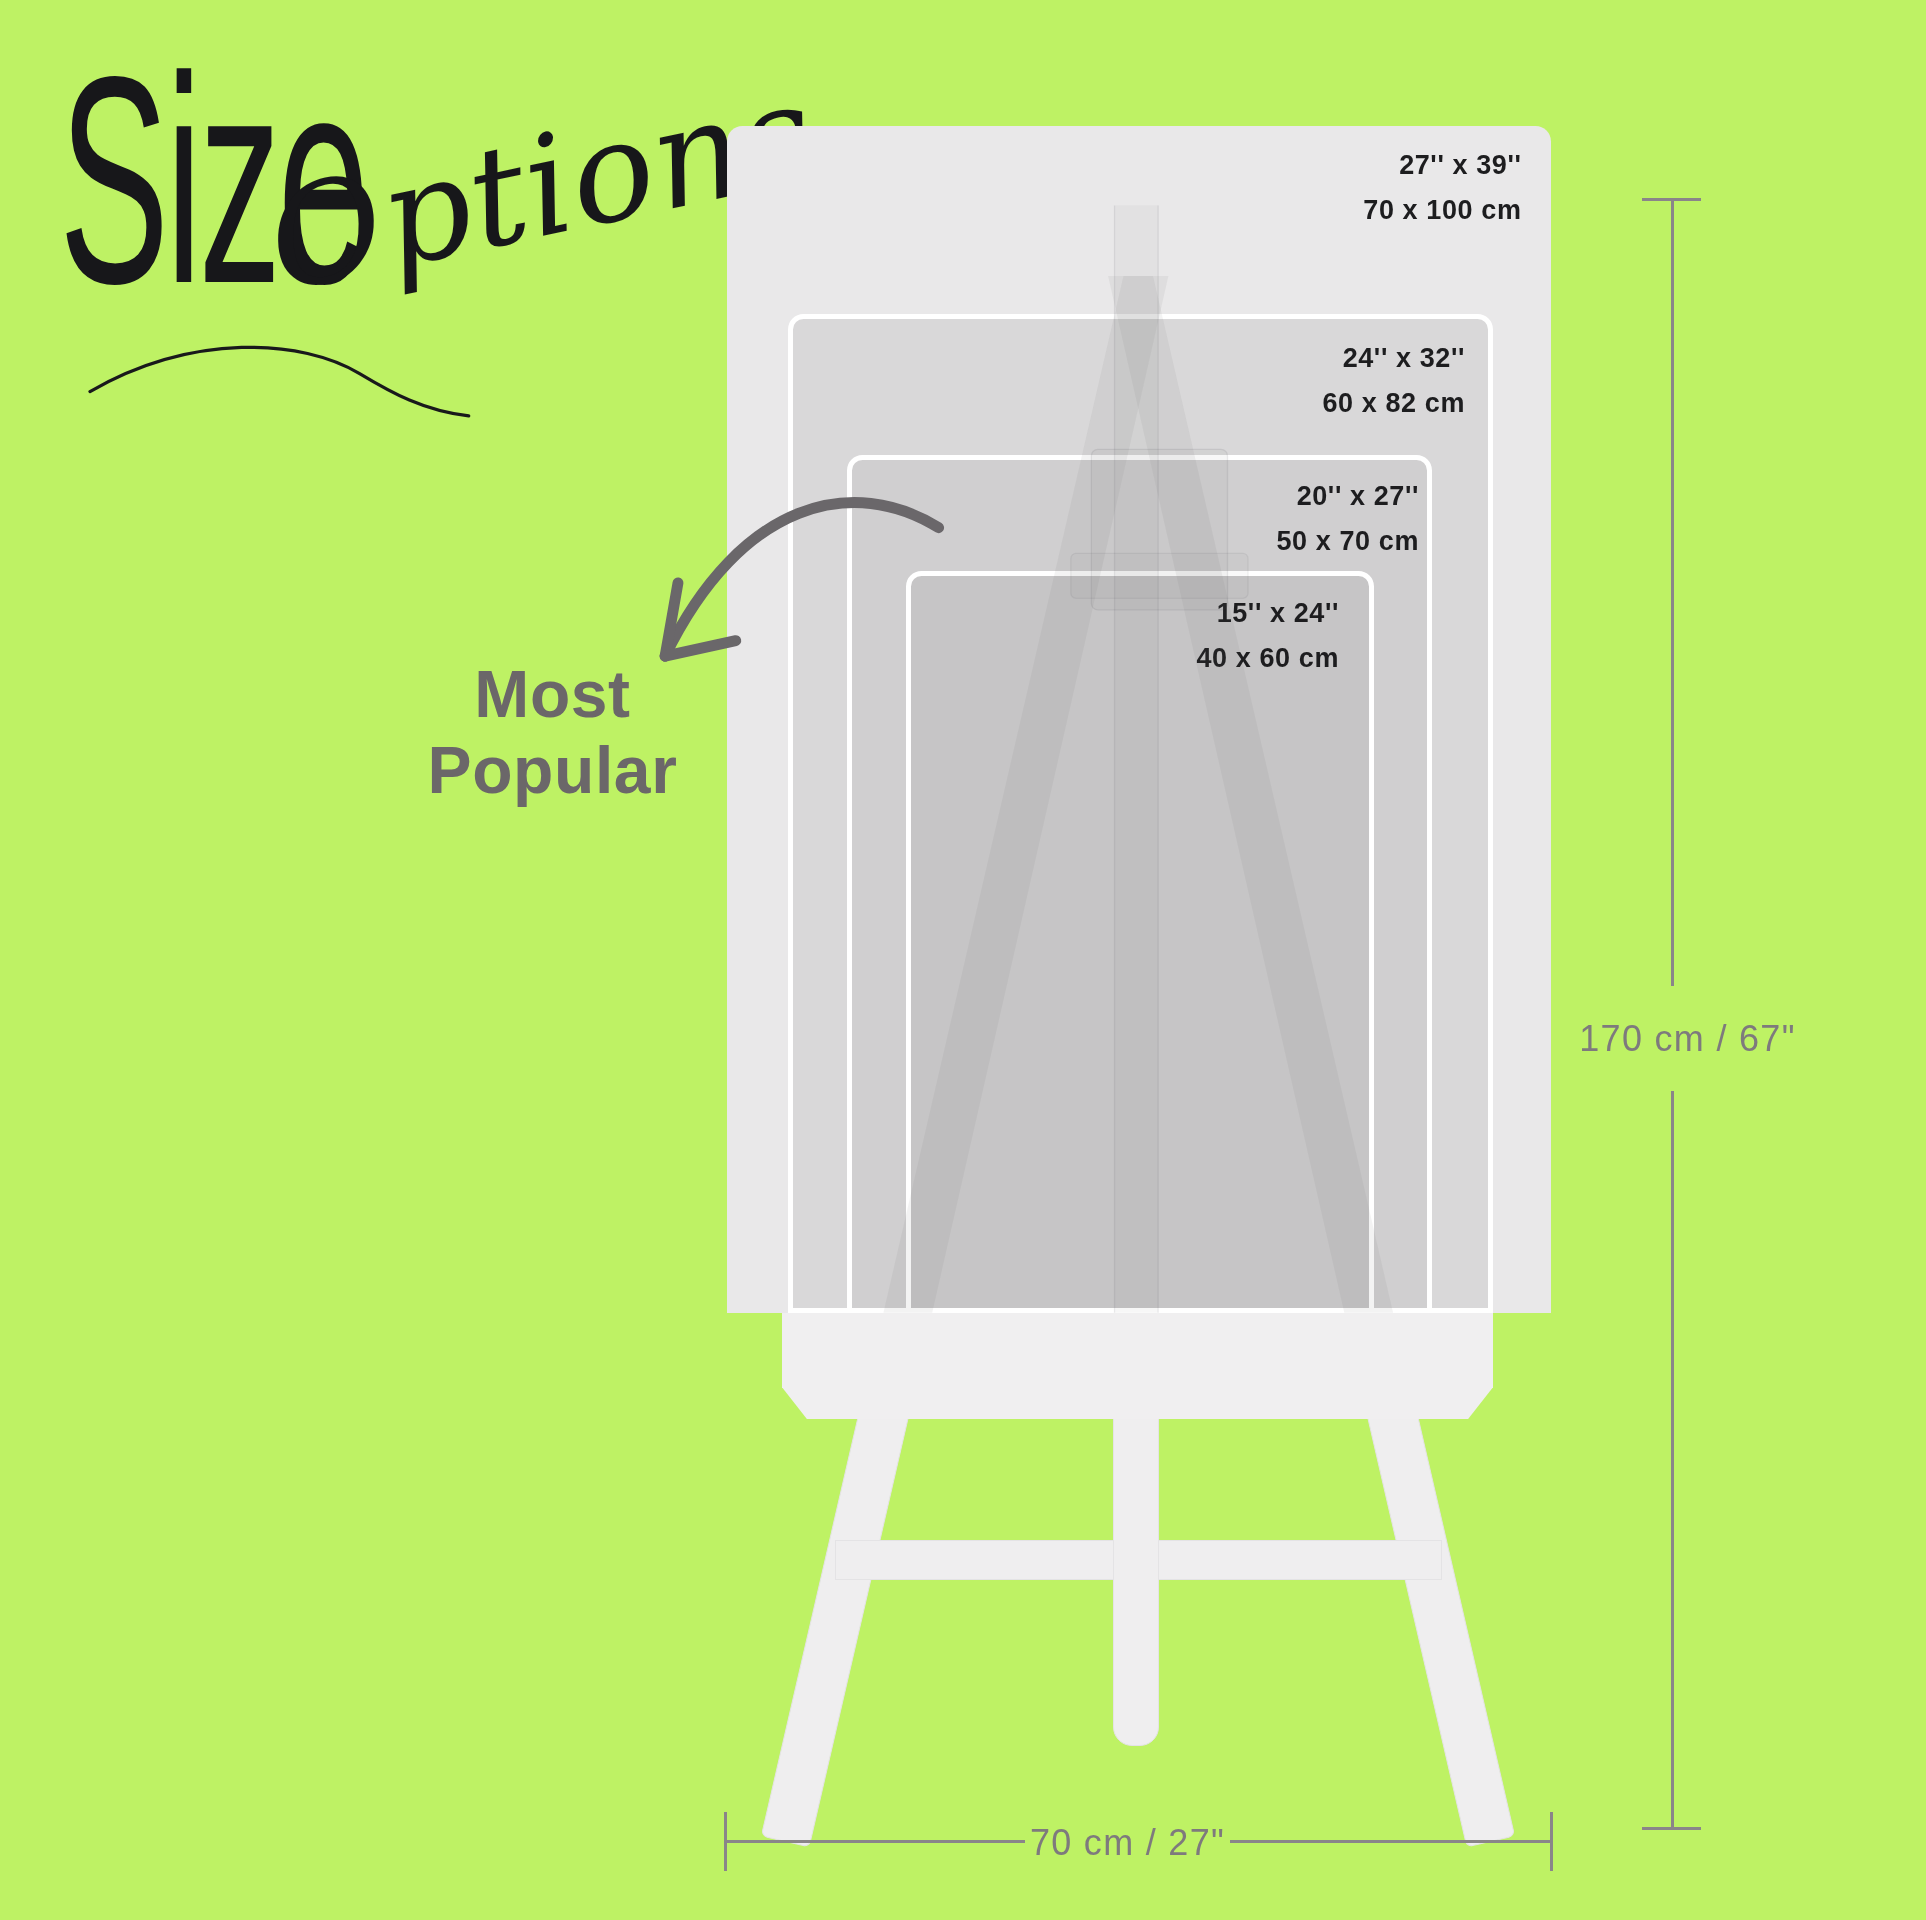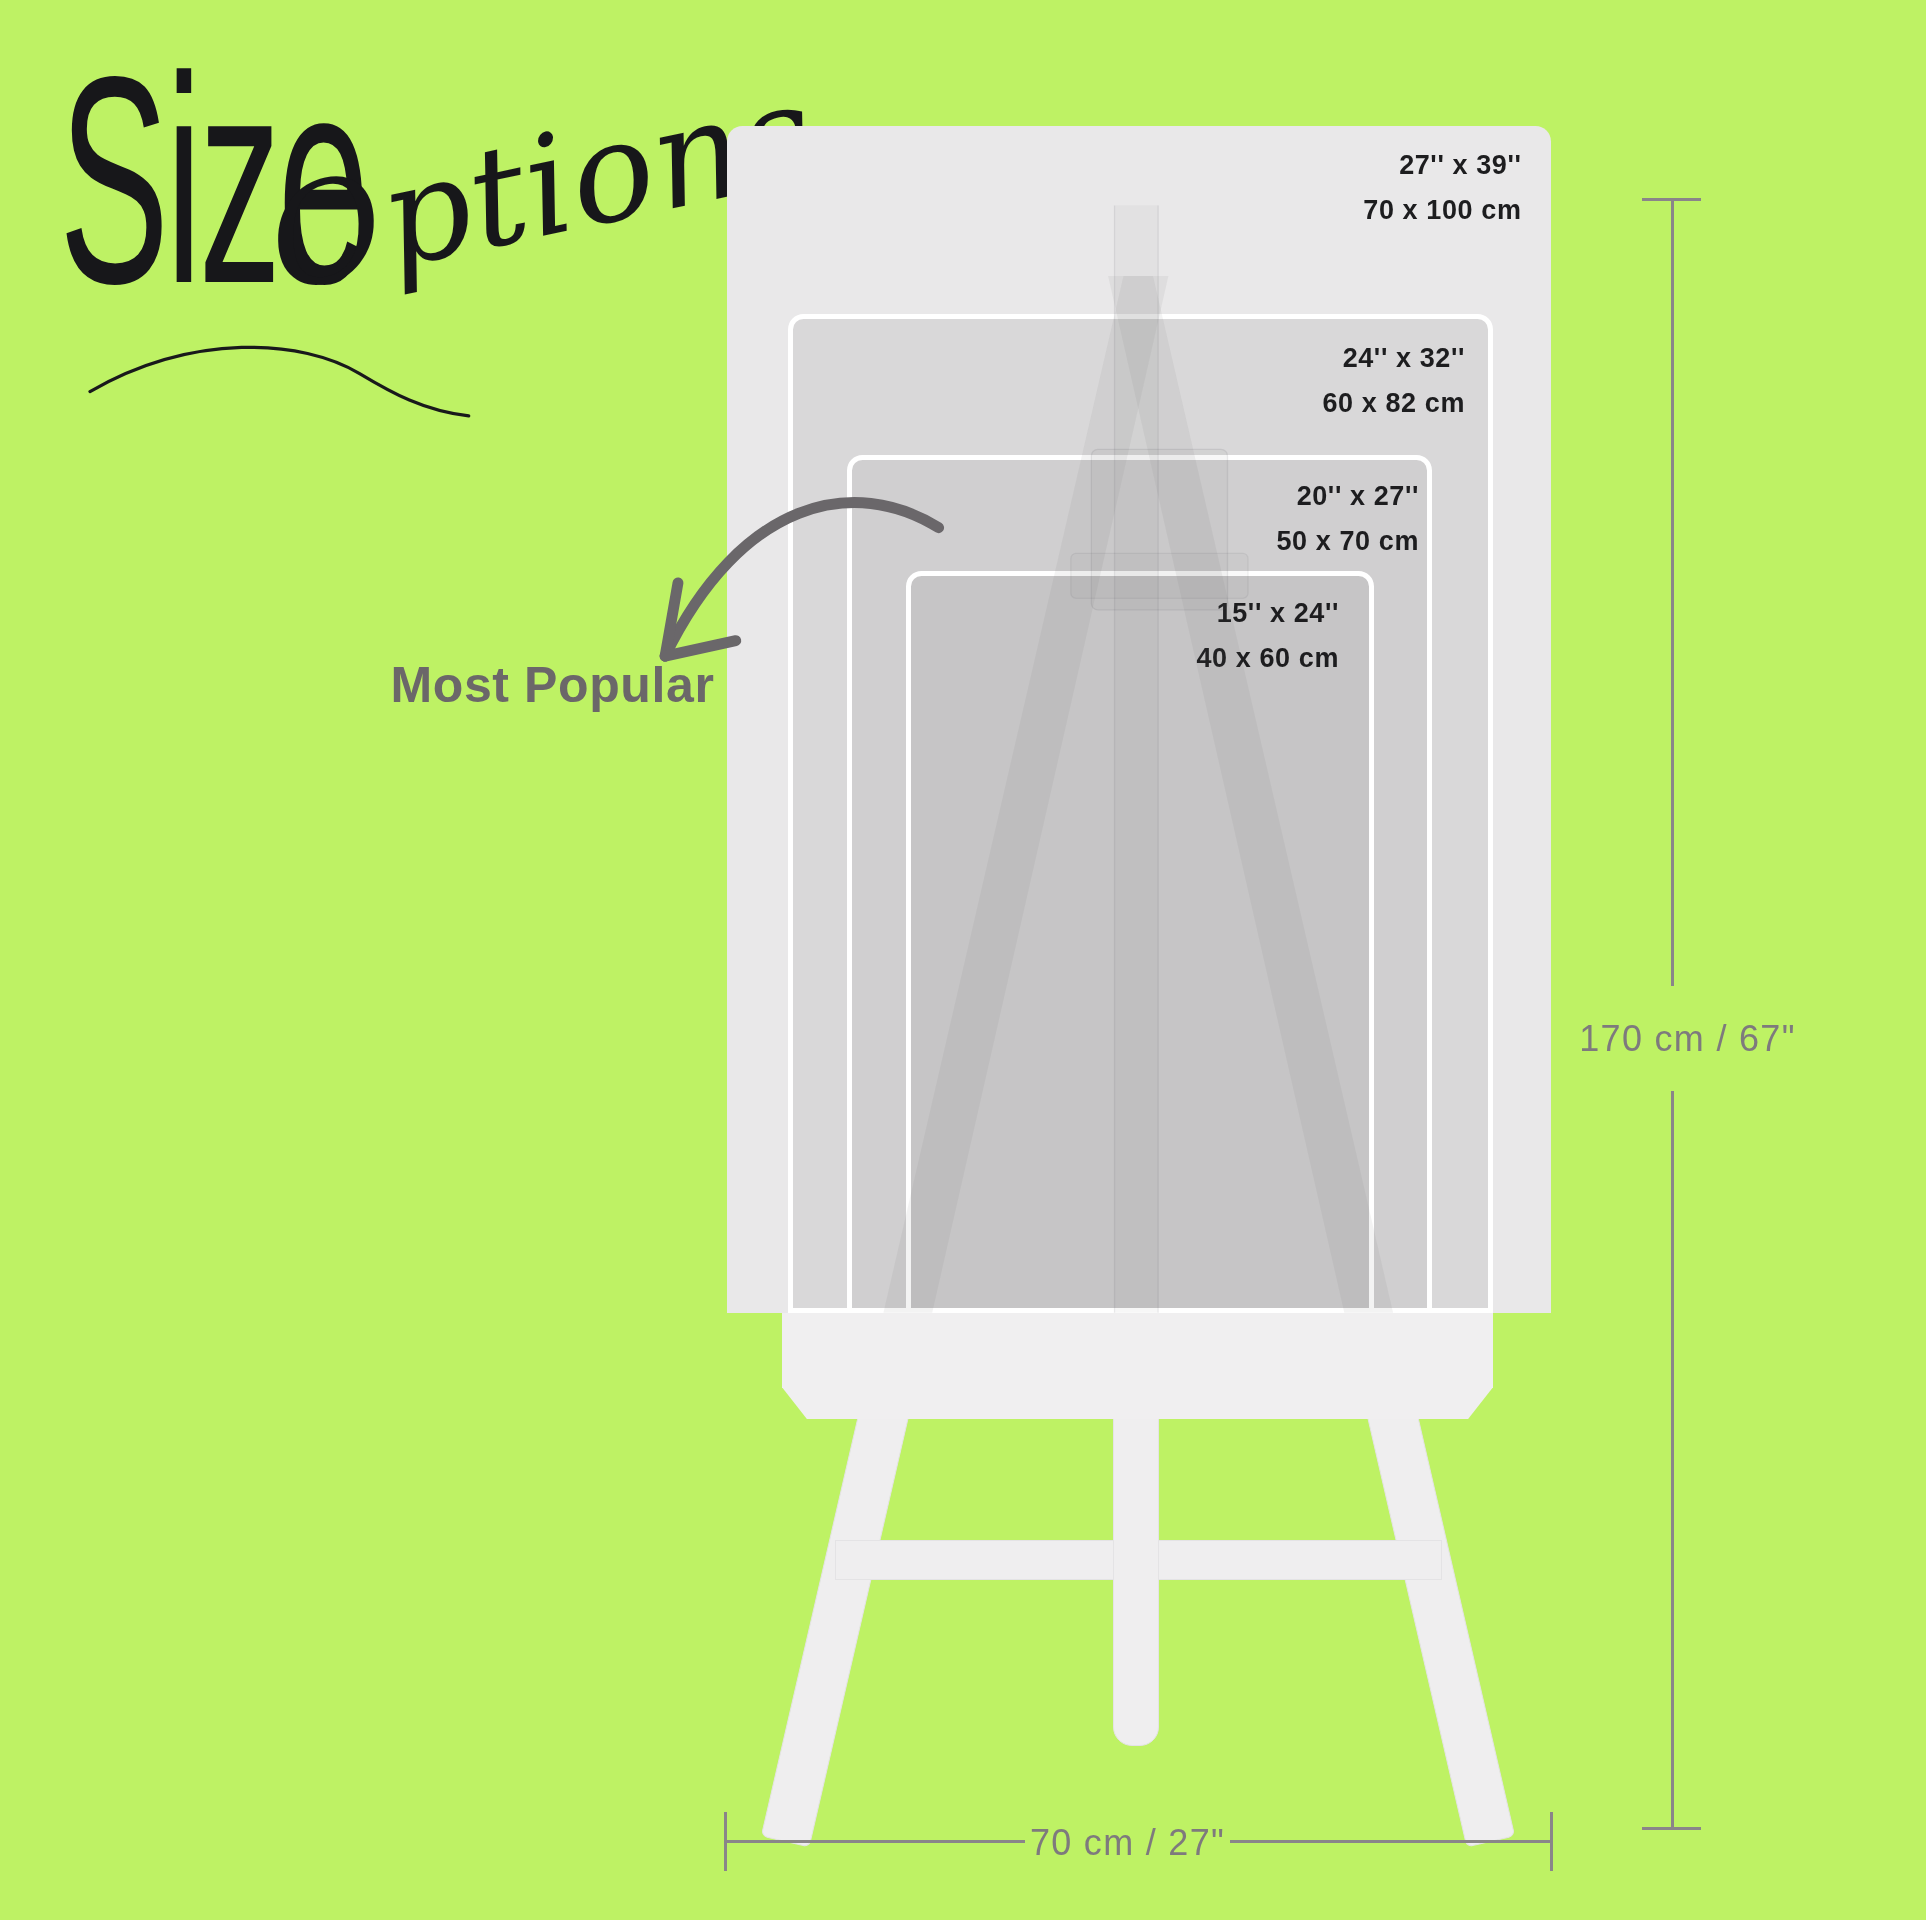--- a/index.html
+++ b/index.html
@@ -44,21 +44,21 @@
   .p1 .size-label{top:16.7px;right:29.5px;}
   .p2 .size-label{top:16.7px;right:23px;text-align:right;}
   .p3 .size-label{top:14px;right:8px;}
   .p4 .size-label{top:15.4px;right:30px;}
   .p5 .size-label{top:16.7px;right:11.6px;font-size:37px;line-height:44px;}
   
   .overlay-svg{position:absolute;left:0;top:0;width:1926px;height:1920px;pointer-events:none;}
   
   .most-popular{
     position:absolute;left:360px;top:656px;width:385px;text-align:center;
-    font-size:50px;font-weight:bold;color:#6b6769;letter-spacing:0.6px;
+    font-size:66px;font-weight:bold;color:#6b6769;letter-spacing:0.6px;
   }
   
   .dim{position:absolute;background:#8a8589;}
   .dim-label{
     position:absolute;color:#7e7a7d;font-size:36px;font-weight:400;
     letter-spacing:1.3px;text-align:center;white-space:nowrap;
   }
 </style>
 </head>
 <body>

